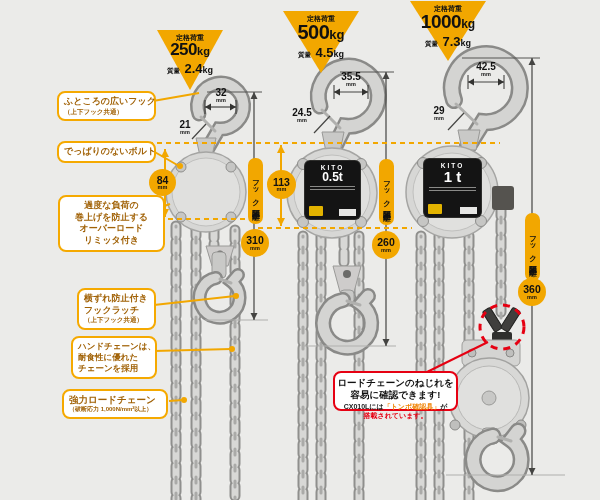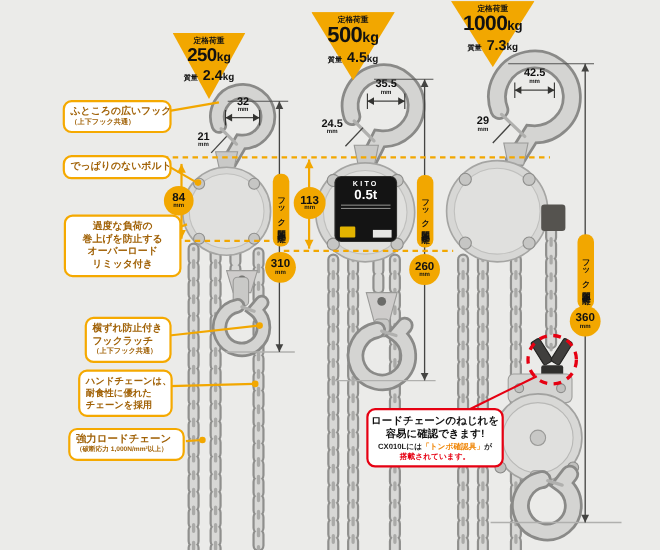--- a/index.html
+++ b/index.html
@@ -283,20 +283,28 @@
   </div>
 
   <div class="plate" style="left:305px;top:161px;width:55px;height:58px;">
     <div class="brand">KITO</div>
     <div class="cap" style="font-size:12px;">0.5t</div>
     <div class="bar"></div>
     <div class="bar"></div>
     <div class="warn"></div>
     <div class="code"></div>
   </div>
+  <div class="plate" style="left:424px;top:159px;width:57px;height:58px;">
+    <div class="brand">KITO</div>
+    <div class="cap" style="font-size:15px;">1 t</div>
+    <div class="bar"></div>
+    <div class="bar"></div>
+    <div class="warn"></div>
+    <div class="code"></div>
+  </div>
 
   <div class="callout" style="left:57px;top:91px;width:99px;">
     <div class="line">ふところの広いフック</div>
     <div class="note">（上下フック共通）</div>
   </div>
   <div class="callout" style="left:57px;top:141px;width:99px;">
     <div class="line">でっぱりのないボルト</div>
   </div>
   <div class="callout c-center" style="left:58px;top:195px;width:107px;">
     <div class="line">過度な負荷の</div>
@@ -362,20 +370,20 @@
   </div>
   <div class="dim-circle" style="left:372px;top:231px;width:28px;height:28px;">
     <span class="v">260</span>
     <span class="u">mm</span>
   </div>
   <div class="dim-circle" style="left:518px;top:278px;width:28px;height:28px;">
     <span class="v">360</span>
     <span class="u">mm</span>
   </div>
 
-  <div class="redbox" style="left:333px;top:371px;width:125px;height:54px;">
+  <div class="redbox" style="left:333px;top:371px;width:125px;height:40px;">
     <div class="r1">ロードチェーンのねじれを</div>
     <div class="r1">容易に確認できます!</div>
     <div class="r3"><span>CX010Lには</span><span class="hl">「トンボ確認具」</span><span>が</span></div>
     <div class="r4">搭載されています。</div>
   </div>
 
 </div>
 
 </body></html>

